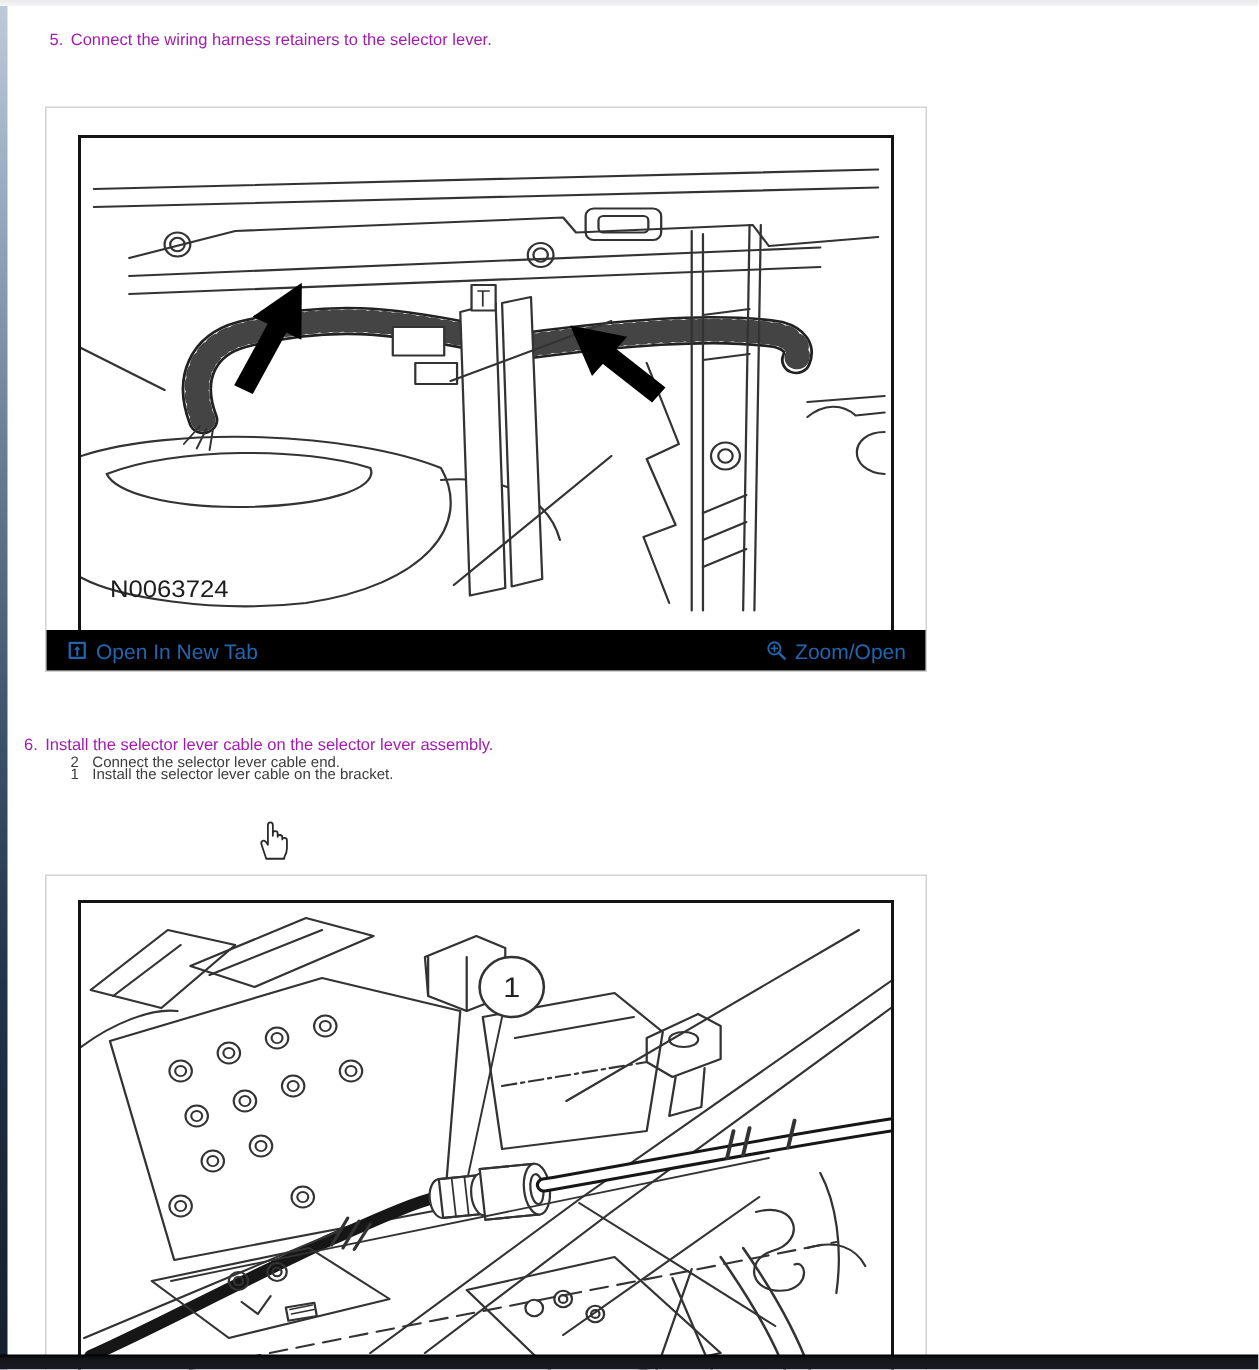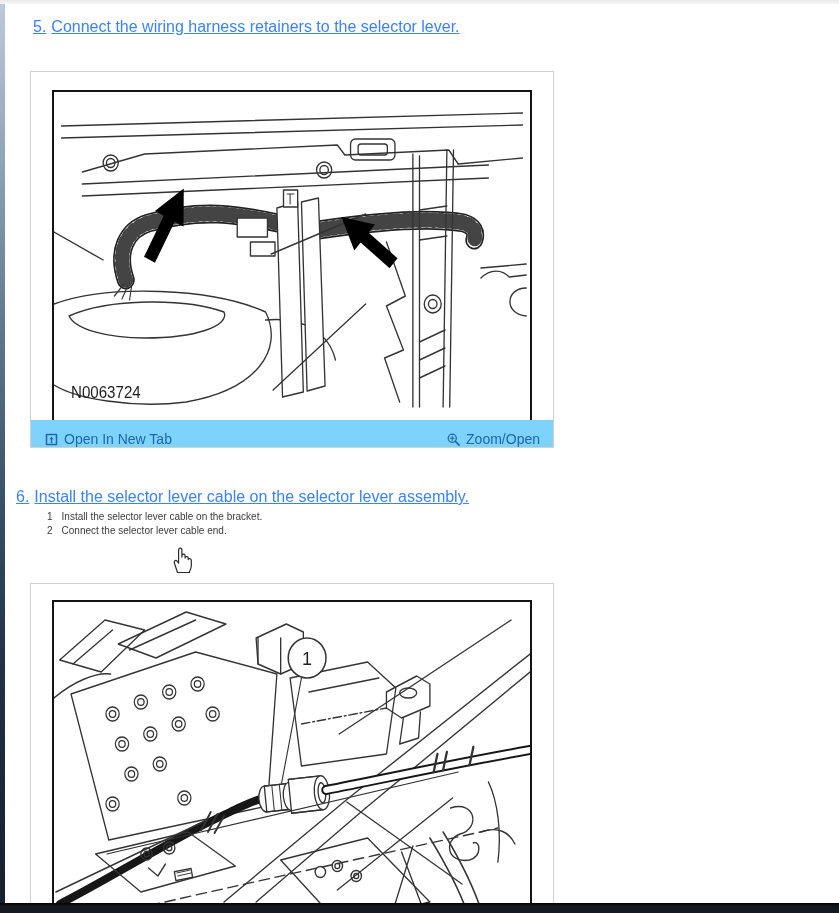--- a/index.html
+++ b/index.html
@@ -15,46 +15,46 @@
     background:linear-gradient(to bottom,#bfcadb 0%,#9fb0c4 12%,#64788f 35%,#3a4f68 55%,#22324a 72%,#1b2839 86%,#16202f 100%);
   }
   .top-band{
     position:absolute;left:0;top:0;right:0;height:4px;z-index:6;
     background:linear-gradient(to bottom,#e9e9eb,#f6f6f7);
   }
   .bottom-bar{
     position:absolute;left:0;bottom:0;right:0;height:10px;z-index:50;
     background:linear-gradient(to bottom,#000000 0%,#14161b 30%,#161a22 100%);
   }
-  .step{position:absolute;font-size:16px;line-height:20px;color:#3b82f6;white-space:nowrap;text-decoration:underline;}
+  .step{position:absolute;font-size:11px;line-height:20px;color:#a21caf;white-space:nowrap;}
   .step .num{margin-right:5px;}
   #step5{left:33px;top:17px;}
   #step6{left:16px;top:487px;}
   .substep{position:absolute;font-size:10px;line-height:20px;color:#3b3b3b;white-space:nowrap;}
   .substep .num{margin-right:9px;}
   #sub1{left:47px;top:507px;}
-  #sub2{left:47px;top:521px;text-align:right;}
+  #sub2{left:47px;top:499px;text-align:right;}
 
   .fig-card{
-    position:absolute;left:30px;width:524px;box-sizing:border-box;
+    position:absolute;left:30px;width:588px;box-sizing:border-box;
     background:#ffffff;border:1px solid #d2d2d2;z-index:2;
   }
   #fig1{top:71px;height:377px;}
   #fig2{top:583px;height:560px;}
   .fig-img{
     position:absolute;left:21px;right:21px;
     border:2px solid #141414;background:#fff;overflow:hidden;
   }
   #fig1 .fig-img{top:18px;height:328px;}
   #fig2 .fig-img{top:16px;height:520px;}
   .fig-img svg{display:block;}
 
   .fig-footer{
     position:absolute;left:0;right:0;bottom:0;height:27px;
-    background:#7dd3fc;display:flex;align-items:flex-end;
+    background:#000000;display:flex;align-items:center;
     justify-content:space-between;padding:0 13px;box-sizing:border-box;
   }
   .fig-link{
     display:inline-flex;align-items:center;gap:5px;
     color:#2265ae;font-size:14px;text-decoration:none;cursor:pointer;
   }
   .fig-link svg{flex:0 0 auto;}
 
   .cursor{position:absolute;left:168px;top:544px;z-index:40;}
 </style>

